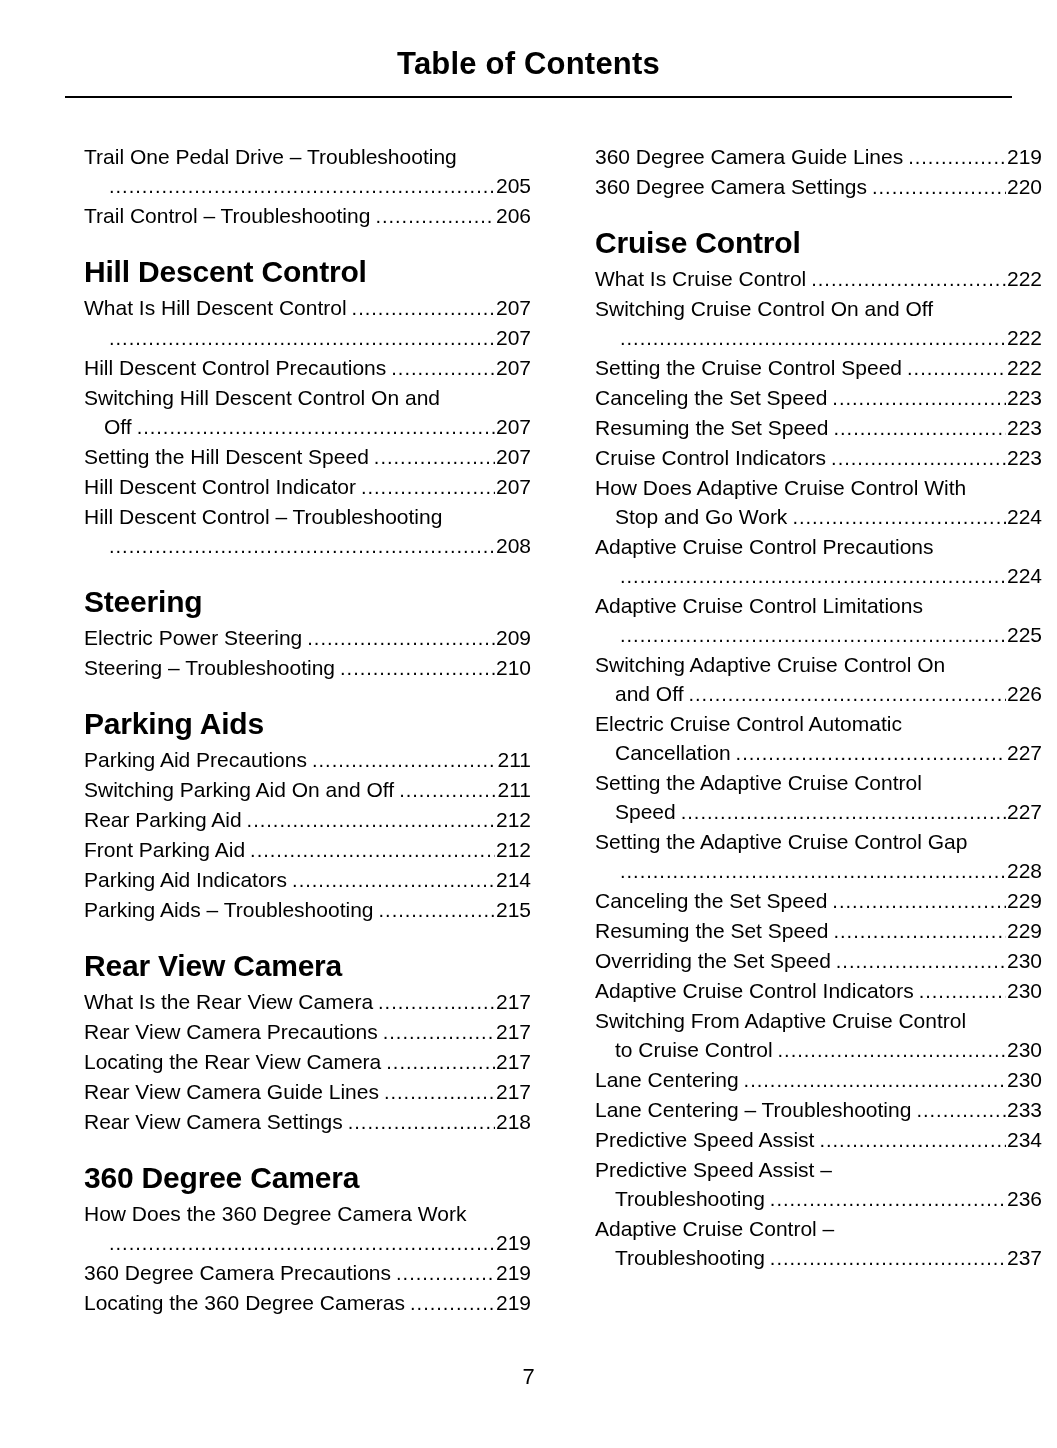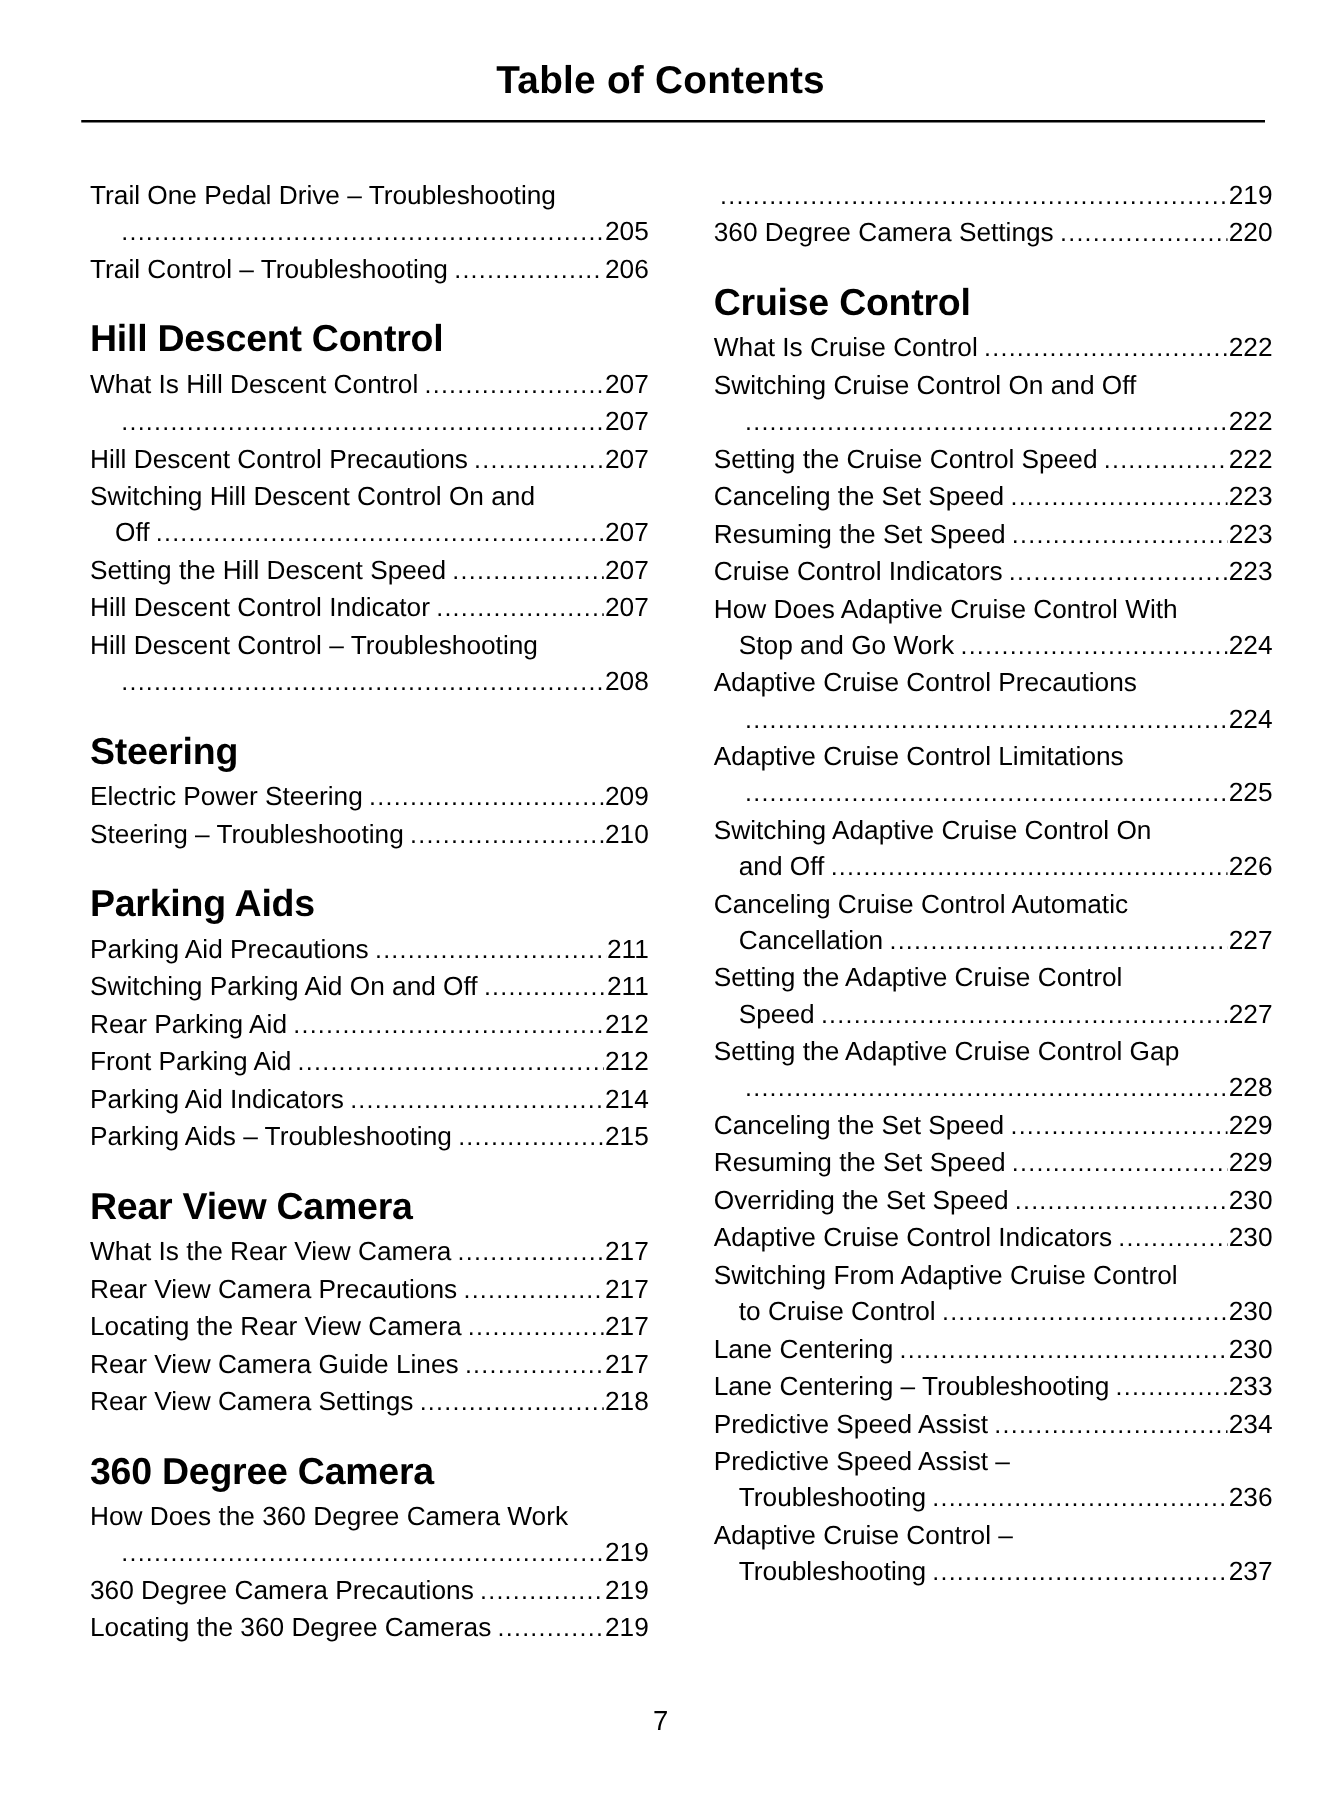--- a/index.html
+++ b/index.html
@@ -29,21 +29,21 @@
     border-top: 2px solid #000000;
     width: 947px;
     margin: 14px 0 0 65px;
     height: 0;
   }
   .columns {
     display: flex;
     gap: 52px;
     padding: 44px 0 0 72px;
   }
-  .col { width: 447px; }
+  .col { width: 447px; margin-left: 12px; }
   h2.sec {
     font-size: 30px;
     font-weight: 800;
     letter-spacing: -0.2px;
     line-height: 30px;
     margin-top: 26px;
     margin-bottom: 6px;
   }
   .entry {
     font-size: 21px;
@@ -278,20 +278,21 @@
           <div class="line">
             <span class="t">Locating the 360 Degree Cameras</span>
             <span class="dots"></span>
             <span class="pg">219</span>
           </div>
         </div>
       </div>
       <div class="col">
         <div class="entry">
           <div class="line">
+            <span class="t">360 Degree Camera Guide Lines</span>
             <span class="dots"></span>
             <span class="pg">219</span>
           </div>
         </div>
         <div class="entry">
           <div class="line">
             <span class="t">360 Degree Camera Settings</span>
             <span class="dots"></span>
             <span class="pg">220</span>
           </div>
@@ -377,21 +378,21 @@
             <span class="t">Switching Adaptive Cruise Control On</span>
           </div>
           <div class="line cont">
             <span class="t">and Off</span>
             <span class="dots"></span>
             <span class="pg">226</span>
           </div>
         </div>
         <div class="entry">
           <div class="line">
-            <span class="t">Canceling Cruise Control Automatic</span>
+            <span class="t">Electric Cruise Control Automatic</span>
           </div>
           <div class="line cont">
             <span class="t">Cancellation</span>
             <span class="dots"></span>
             <span class="pg">227</span>
           </div>
         </div>
         <div class="entry">
           <div class="line">
             <span class="t">Setting the Adaptive Cruise Control</span>

